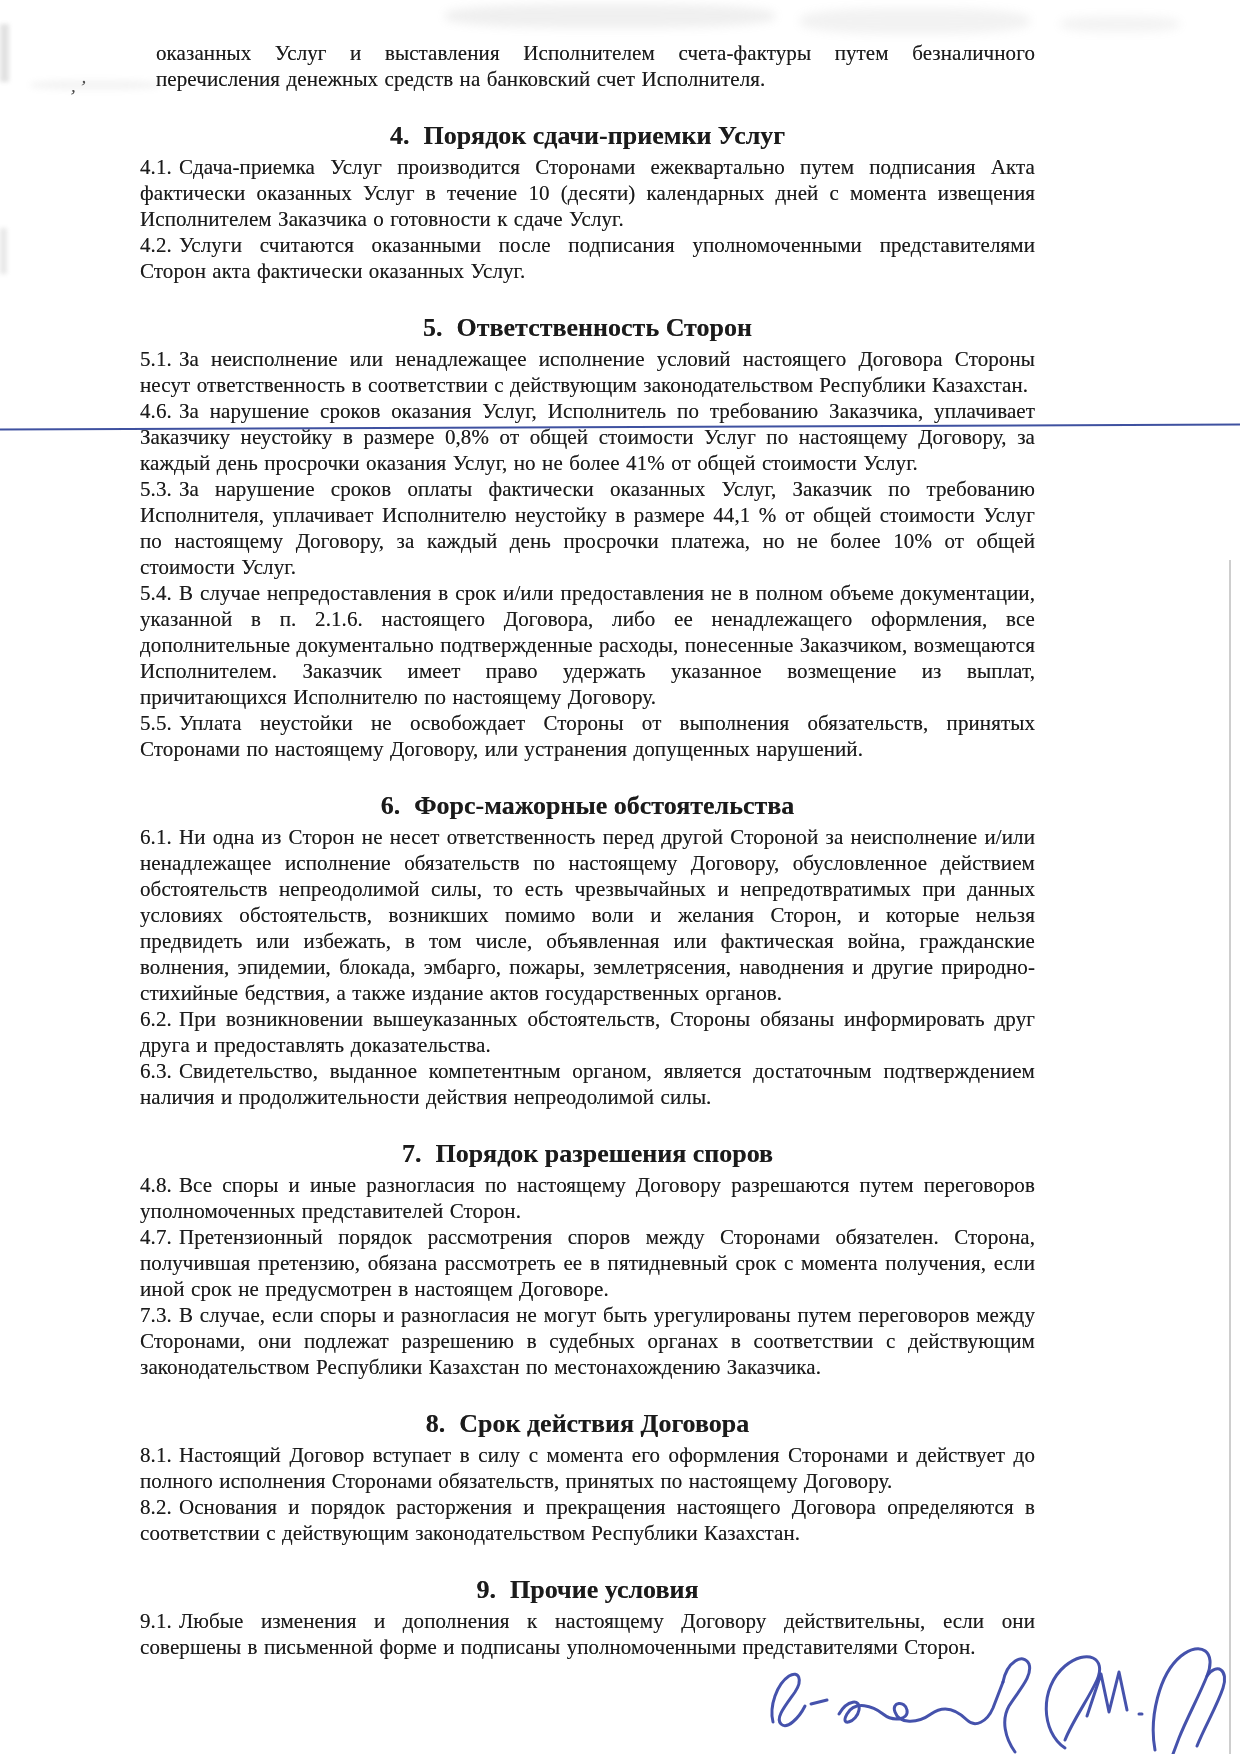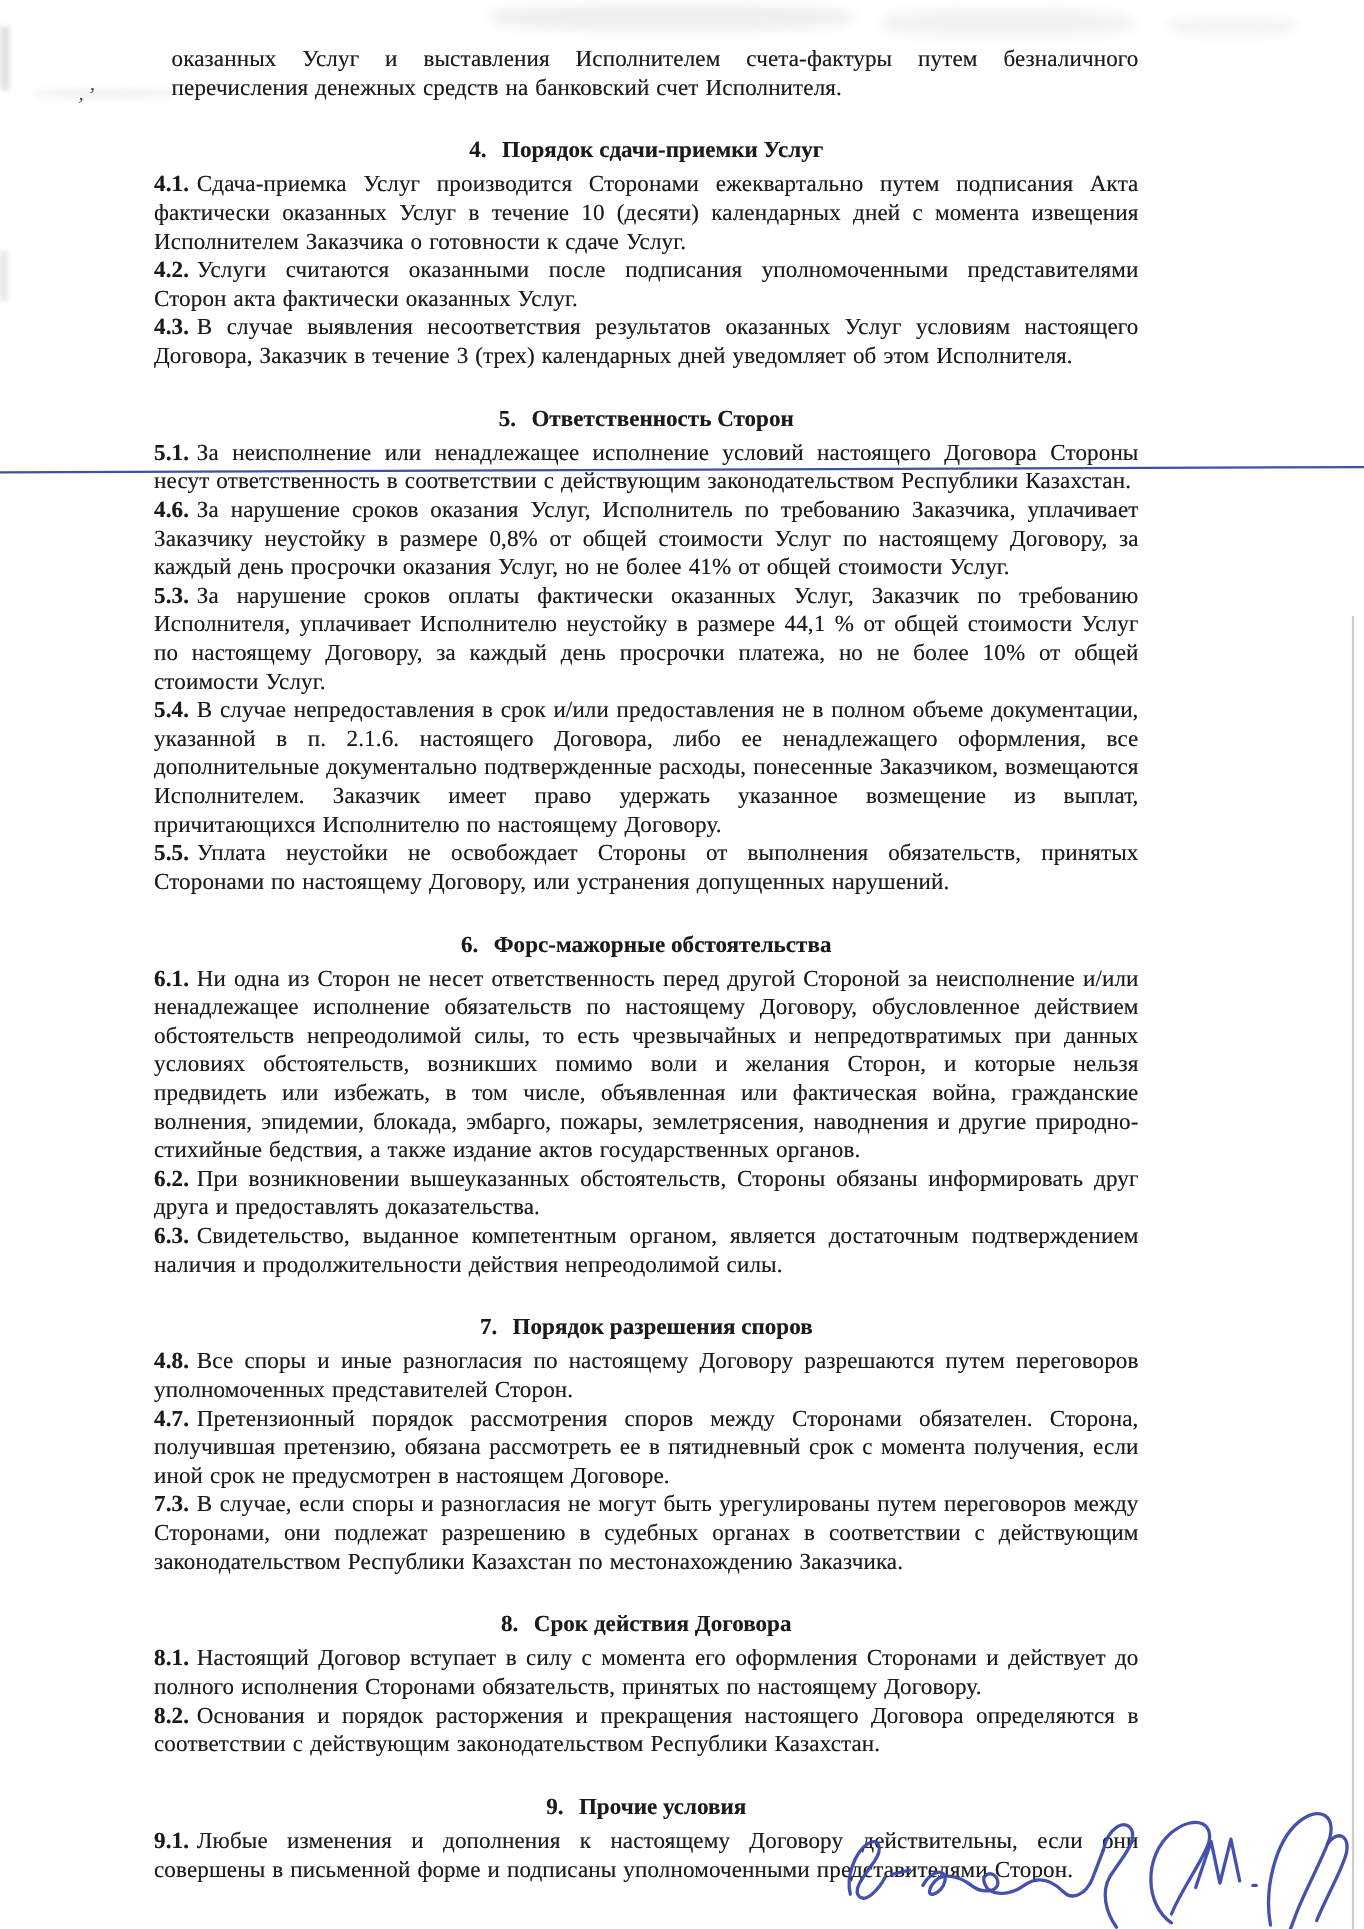--- a/index.html
+++ b/index.html
@@ -7,24 +7,24 @@
     position:relative;width:1240px;height:1754px;background:#ffffff;
     overflow:hidden;font-family:"Liberation Serif", serif;color:#1b1b1b;
   }
   .col{position:absolute;left:140px;top:40px;width:895px;}
   .body{
     margin:0;font-size:21px;line-height:26px;text-align:justify;
     letter-spacing:0.1px;word-spacing:1px;
     text-shadow:0 0 0.5px rgba(25,25,25,0.55);
   }
   .intro{margin-left:16px;width:879px;}
-  .pn{font-weight:bold;margin-right:7px;}
+  .pn{font-weight:normal;margin-right:7px;}
   .h{
     margin:30px 0 4px 0;text-align:center;font-weight:bold;
-    font-size:21px;line-height:28px;text-shadow:0 0 0.5px rgba(25,25,25,0.55);
+    font-size:26px;line-height:28px;text-shadow:0 0 0.5px rgba(25,25,25,0.55);
   }
   .hn{margin-right:14px;}
   
   .blue-line{
     position:absolute;left:-5px;top:426px;width:1252px;height:2px;
     background:#2a3e96;opacity:0.9;transform:rotate(-0.22deg);
   }
   .edge-right{
     position:absolute;left:1229px;top:560px;width:2px;height:1194px;
     background:#c6c6c6;opacity:0.85;
@@ -59,21 +59,20 @@
   <div class="smudge s6"></div>
   <div class="margin-mark">,’</div>
 
   <div class="col">
 
     <p class="body intro"><span>оказанных Услуг и выставления Исполнителем счета-фактуры путем безналичного перечисления денежных средств на банковский счет Исполнителя.</span></p>
 
     <div class="h"><span class="hn">4.</span><span>Порядок сдачи-приемки Услуг</span></div>
     <p class="body"><span class="pn">4.1.</span><span>Сдача-приемка Услуг производится Сторонами ежеквартально путем подписания Акта фактически оказанных Услуг в течение 10 (десяти) календарных дней с момента извещения Исполнителем Заказчика о готовности к сдаче Услуг.</span></p>
     <p class="body"><span class="pn">4.2.</span><span>Услуги считаются оказанными после подписания уполномоченными представителями Сторон акта фактически оказанных Услуг.</span></p>
-    <p class="body"><span class="pn">4.3.</span><span>В случае выявления несоответствия результатов оказанных Услуг условиям настоящего Договора, Заказчик в течение 3 (трех) календарных дней уведомляет об этом Исполнителя.</span></p>
 
     <div class="h"><span class="hn">5.</span><span>Ответственность Сторон</span></div>
     <p class="body"><span class="pn">5.1.</span><span>За неисполнение или ненадлежащее исполнение условий настоящего Договора Стороны несут ответственность в соответствии с действующим законодательством Республики Казахстан.</span></p>
     <p class="body"><span class="pn">4.6.</span><span>За нарушение сроков оказания Услуг, Исполнитель по требованию Заказчика, уплачивает Заказчику неустойку в размере 0,8% от общей стоимости Услуг по настоящему Договору, за каждый день просрочки оказания Услуг, но не более 41% от общей стоимости Услуг.</span></p>
     <p class="body"><span class="pn">5.3.</span><span>За нарушение сроков оплаты фактически оказанных Услуг, Заказчик по требованию Исполнителя, уплачивает Исполнителю неустойку в размере 44,1 % от общей стоимости Услуг по настоящему Договору, за каждый день просрочки платежа, но не более 10% от общей стоимости Услуг.</span></p>
     <p class="body"><span class="pn">5.4.</span><span>В случае непредоставления в срок и/или предоставления не в полном объеме документации, указанной в п. 2.1.6. настоящего Договора, либо ее ненадлежащего оформления, все дополнительные документально подтвержденные расходы, понесенные Заказчиком, возмещаются Исполнителем. Заказчик имеет право удержать указанное возмещение из выплат, причитающихся Исполнителю по настоящему Договору.</span></p>
     <p class="body"><span class="pn">5.5.</span><span>Уплата неустойки не освобождает Стороны от выполнения обязательств, принятых Сторонами по настоящему Договору, или устранения допущенных нарушений.</span></p>
 
     <div class="h"><span class="hn">6.</span><span>Форс-мажорные обстоятельства</span></div>
     <p class="body"><span class="pn">6.1.</span><span>Ни одна из Сторон не несет ответственность перед другой Стороной за неисполнение и/или ненадлежащее исполнение обязательств по настоящему Договору, обусловленное действием обстоятельств непреодолимой силы, то есть чрезвычайных и непредотвратимых при данных условиях обстоятельств, возникших помимо воли и желания Сторон, и которые нельзя предвидеть или избежать, в том числе, объявленная или фактическая война, гражданские волнения, эпидемии, блокада, эмбарго, пожары, землетрясения, наводнения и другие природно-стихийные бедствия, а также издание актов государственных органов.</span></p>

